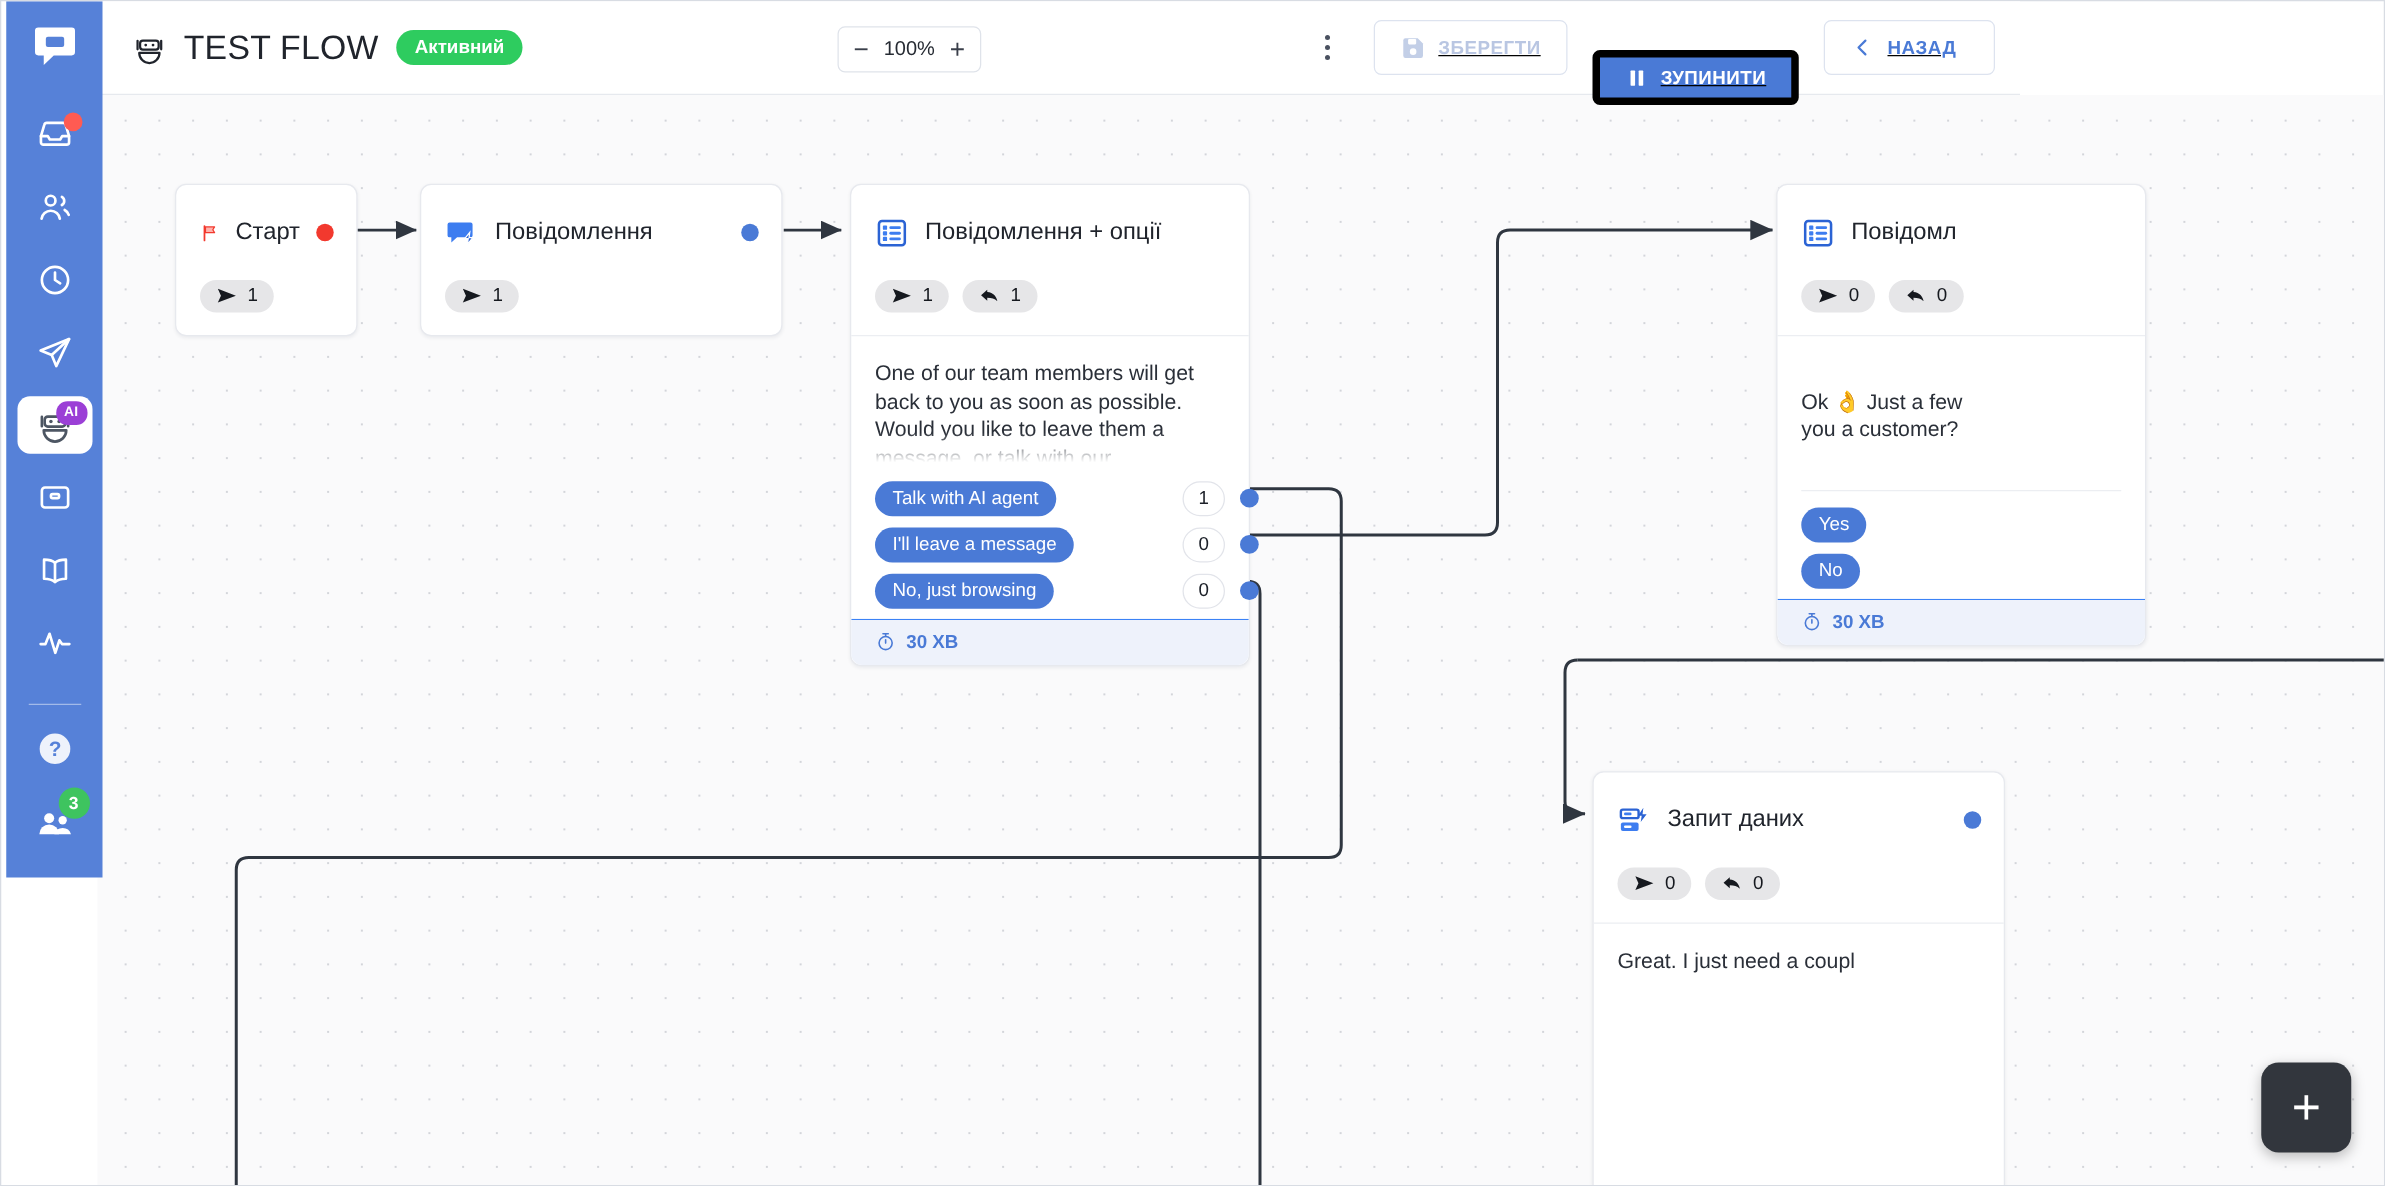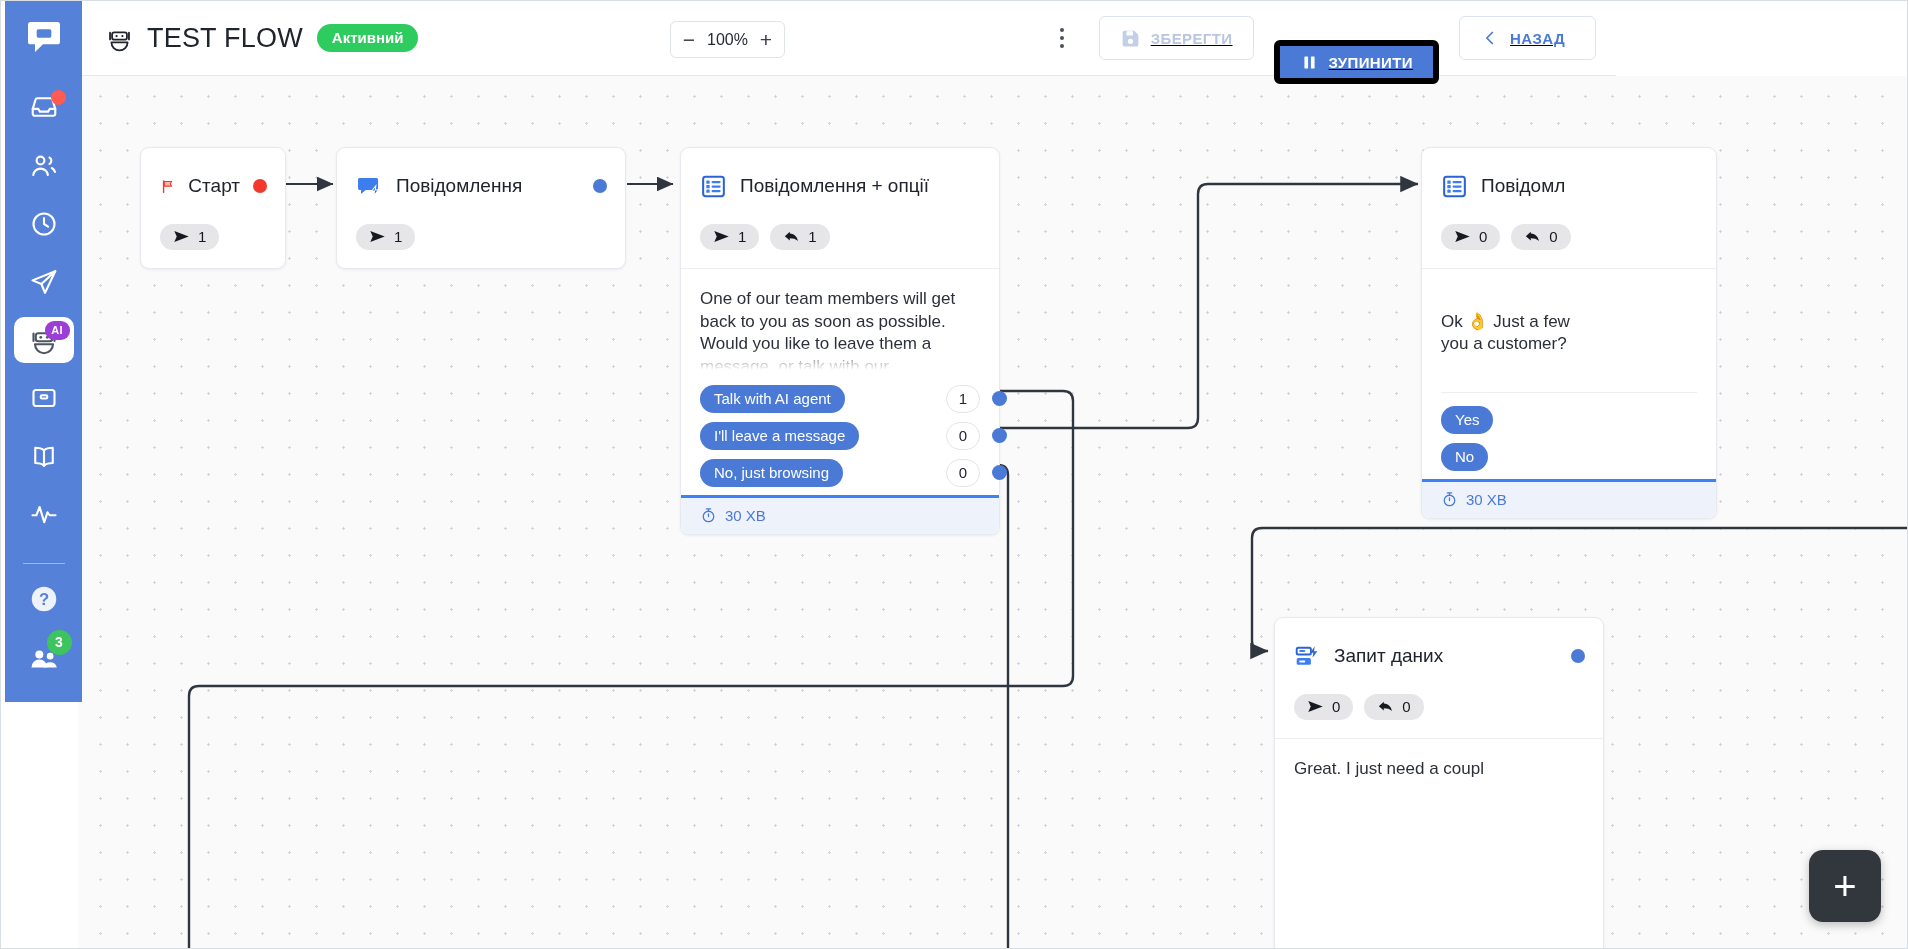--- a/index.html
+++ b/index.html
@@ -177,25 +177,25 @@
     display: flex; align-items: center; justify-content: center;
     font-size: 15px; color: #1d2129; background: #fff;
   }
   .port {
     position: absolute; right: -8px;
     width: 15px; height: 15px; border-radius: 50%;
     background: #4a7ad6;
   }
   .node-foot {
     background: #eef2fb;
-    border-top: 3px solid #3b82f6;
+    border-top: 1px solid #3b82f6;
     border-radius: 0 0 9px 9px;
     display: flex; align-items: center; gap: 8px;
     padding: 9px 19px 10px;
-    font-size: 15px; color: #4a7ad6; font-weight: 400;
+    font-size: 15px; color: #4a7ad6; font-weight: 700;
   }
   .divider-line { height: 1px; background: #eceef2; margin: 14px 19px 0; }
 
   #fab {
     position: absolute; right: 28px; bottom: 28px;
     width: 72px; height: 72px; border-radius: 14px;
     background: #32363d; color: #fff;
     display: flex; align-items: center; justify-content: center;
     font-size: 40px; font-weight: 300; line-height: 1;
     cursor: pointer; z-index: 60;

